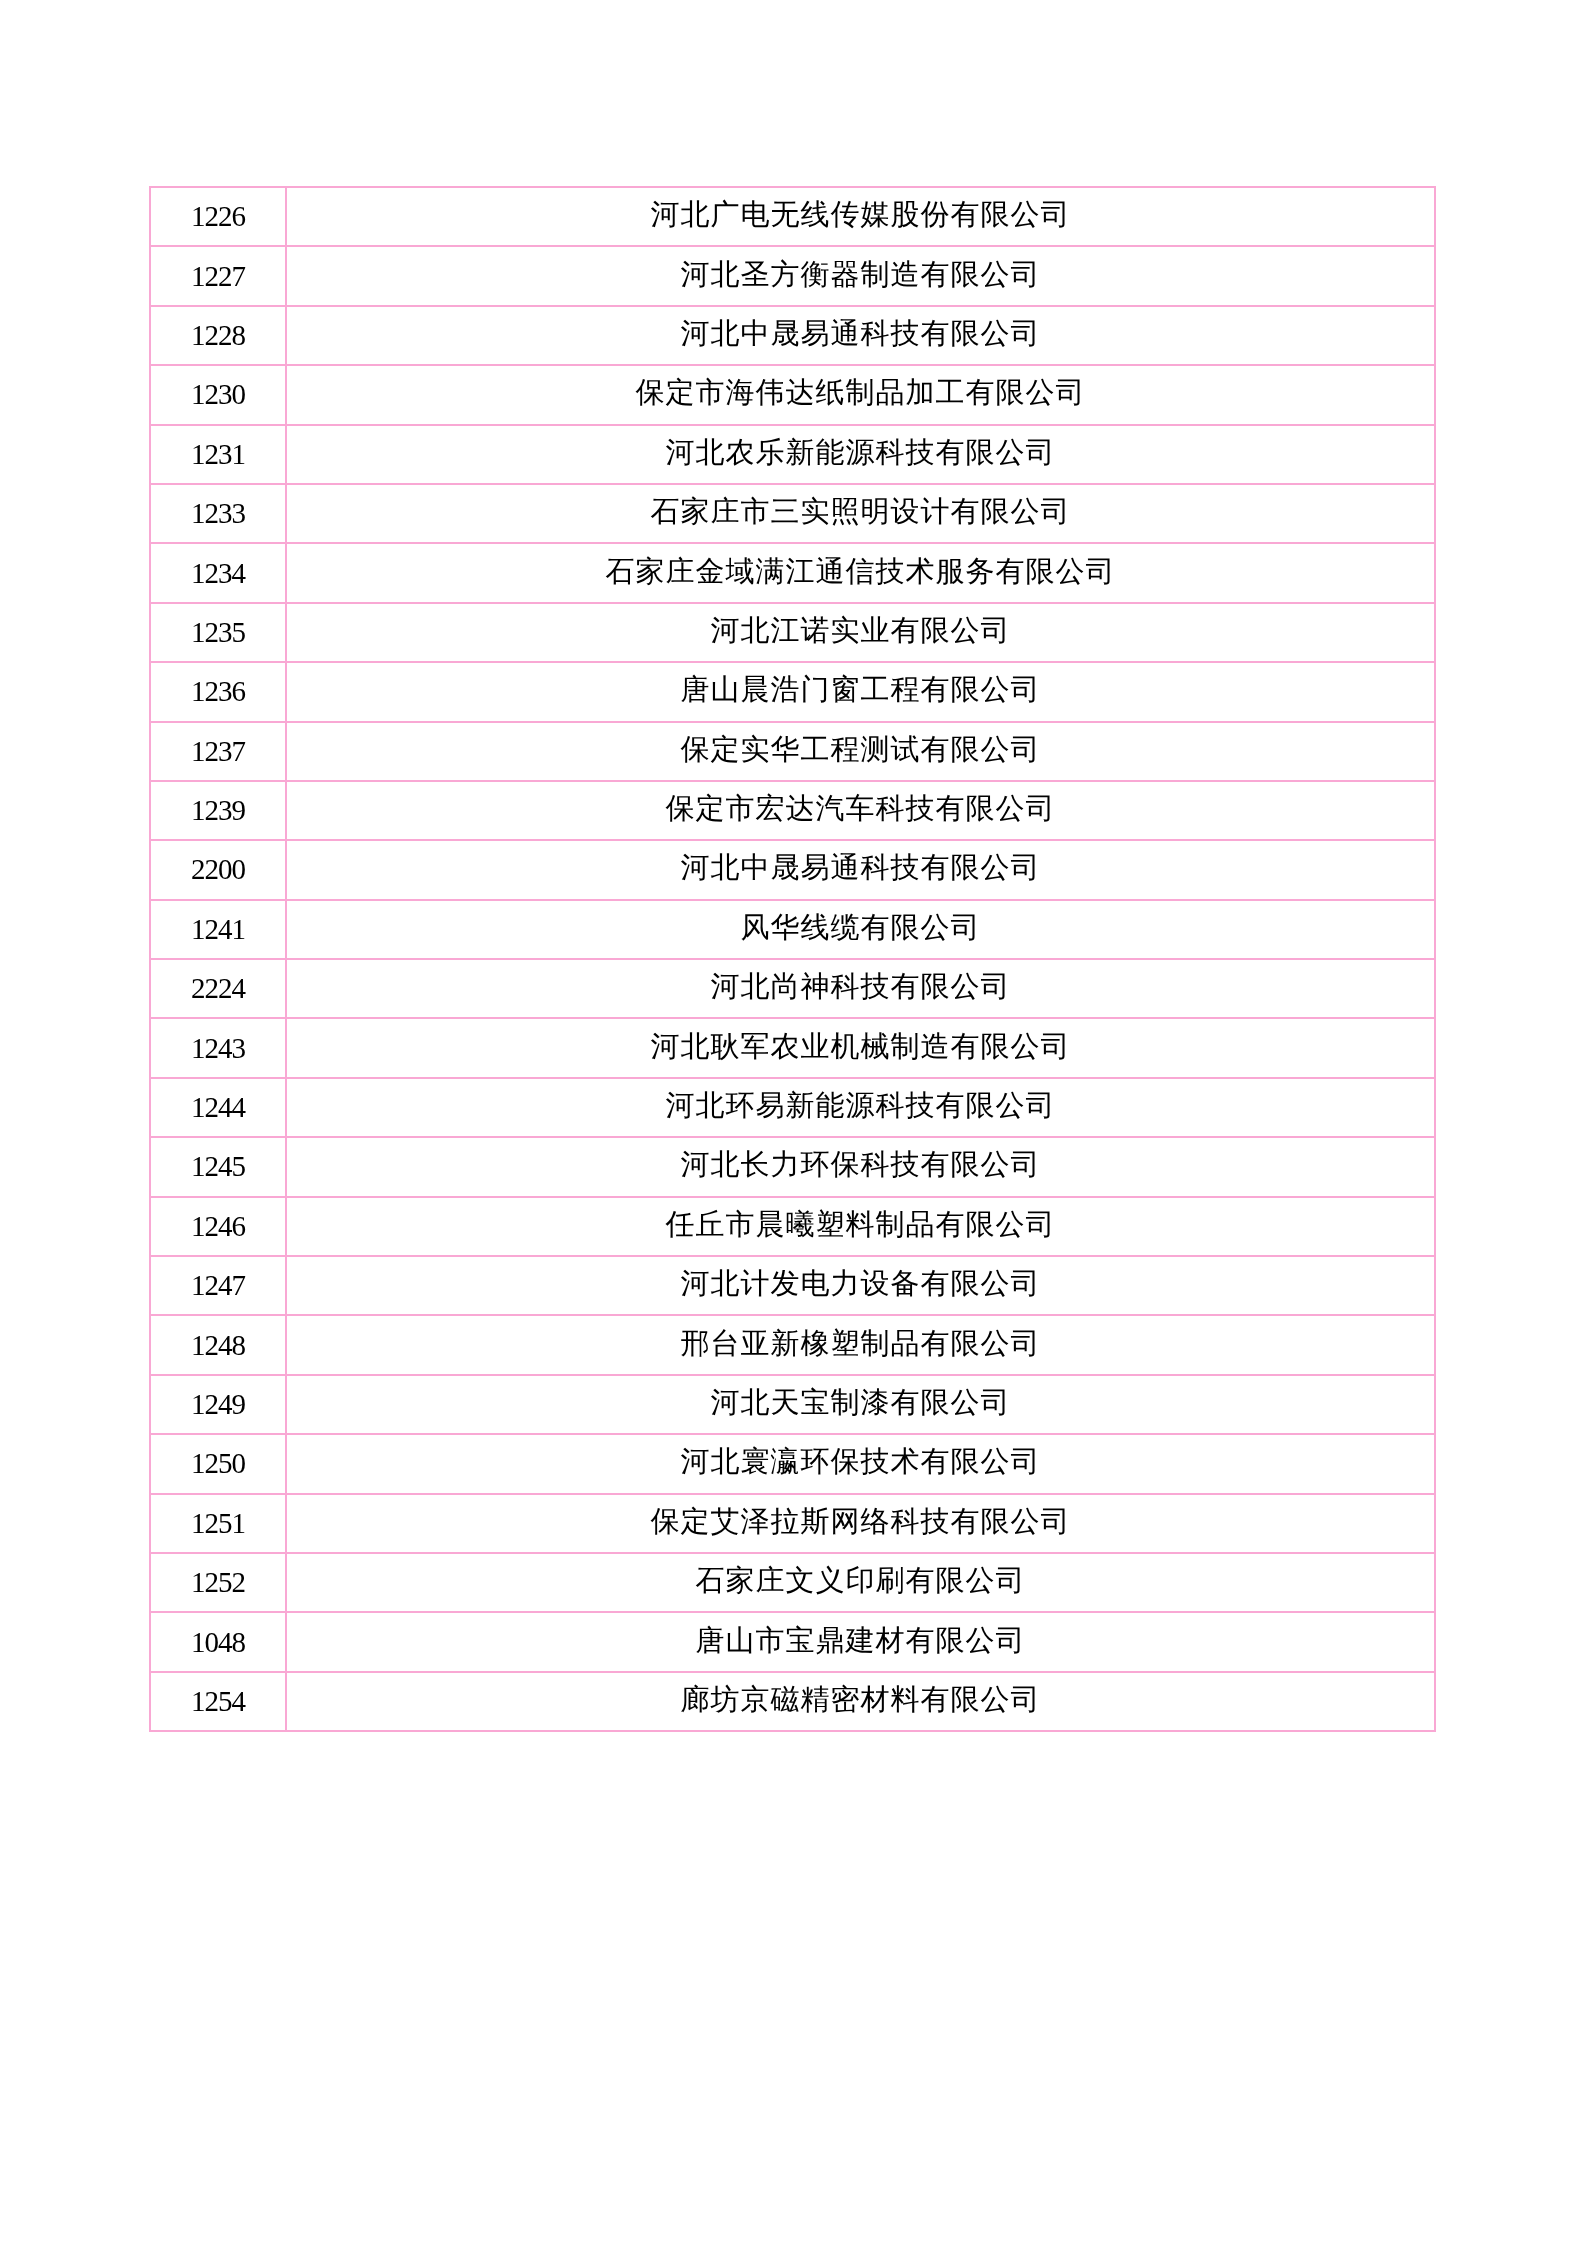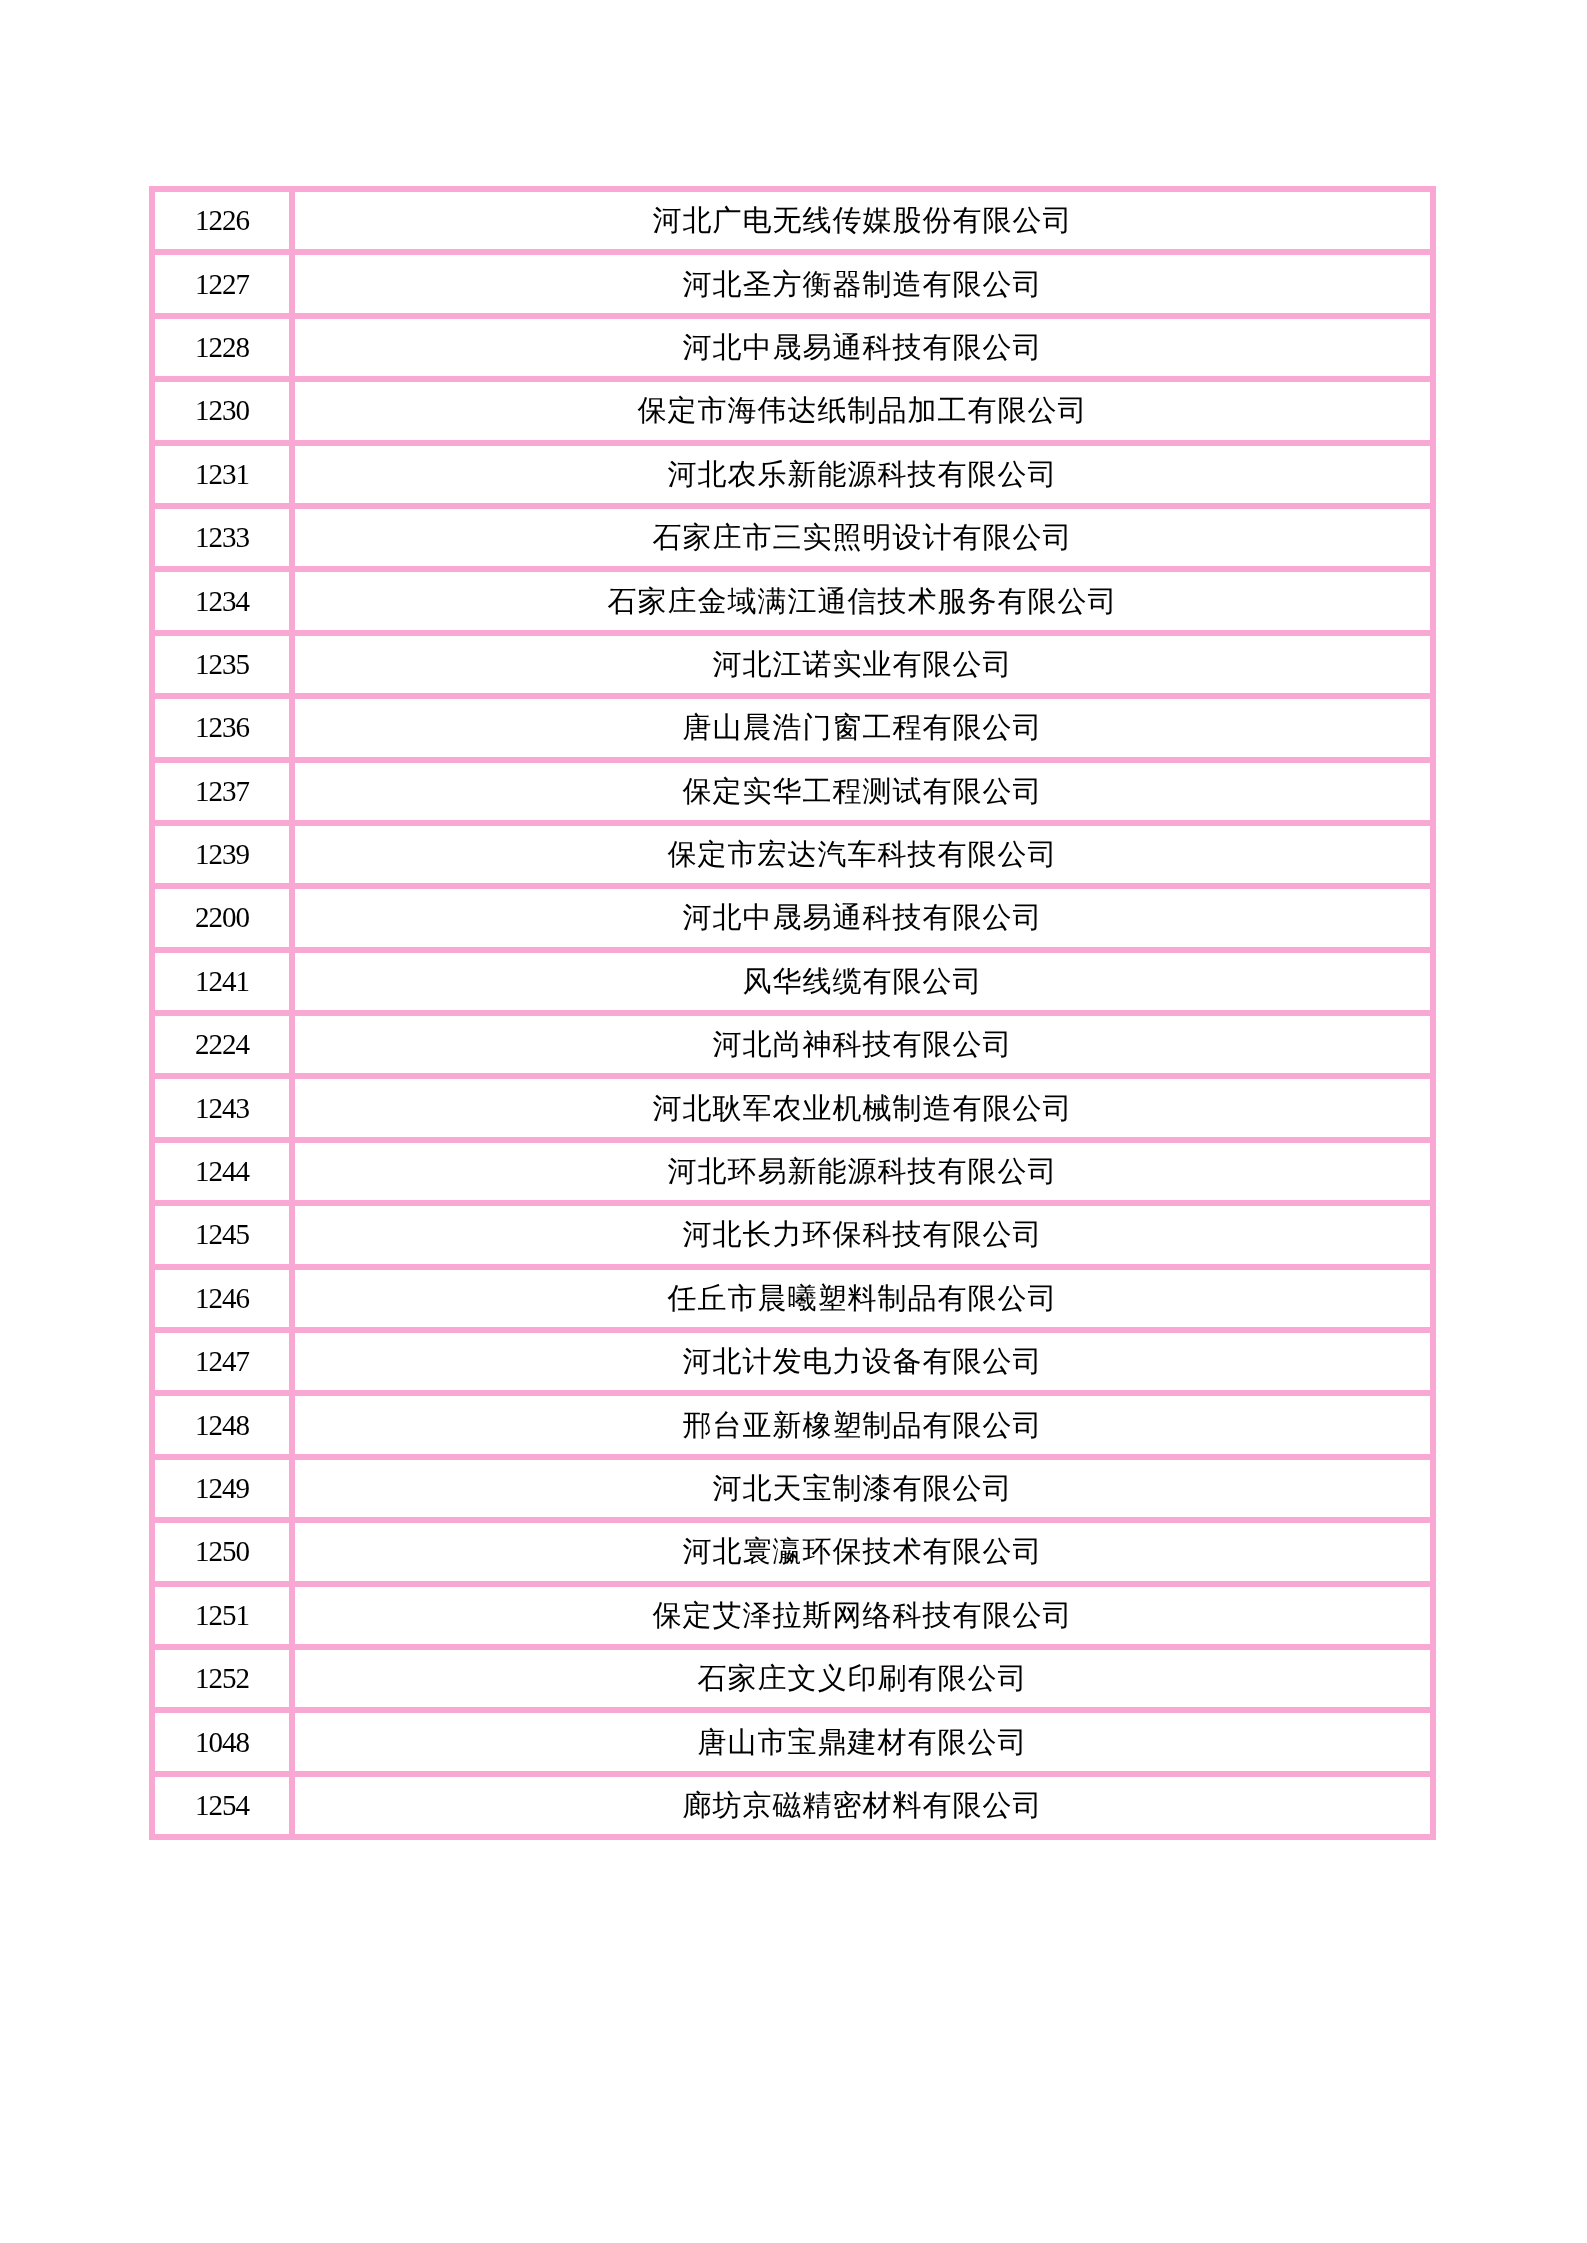--- a/index.html
+++ b/index.html
@@ -23,37 +23,37 @@
     }
     table.company-table {
       position: absolute;
       left: 149px;
       top: 186px;
       width: 1287px;
       border-collapse: collapse;
       table-layout: fixed;
     }
     table.company-table td {
-      border: 6px solid #f9a8d4;
+      border: 2px solid #f9a8d4;
       height: 57.4px;
       padding: 0;
       text-align: center;
       vertical-align: middle;
       color: #000000;
       font-size: 29px;
       line-height: 1;
     }
     td.col-no {
       width: 134px;
       font-family: "Liberation Serif", "DejaVu Serif", serif;
       font-size: 28px;
       letter-spacing: -1px;
     }
     td.col-name {
-      font-family: Liberation Serif, serif;
+      font-family: Liberation Mono, monospace;
       font-size: 29px;
       letter-spacing: 1px;
     }
   </style>
 </head>
 <body>
 
 <div class="page">
   <table class="company-table">
     <tbody>

